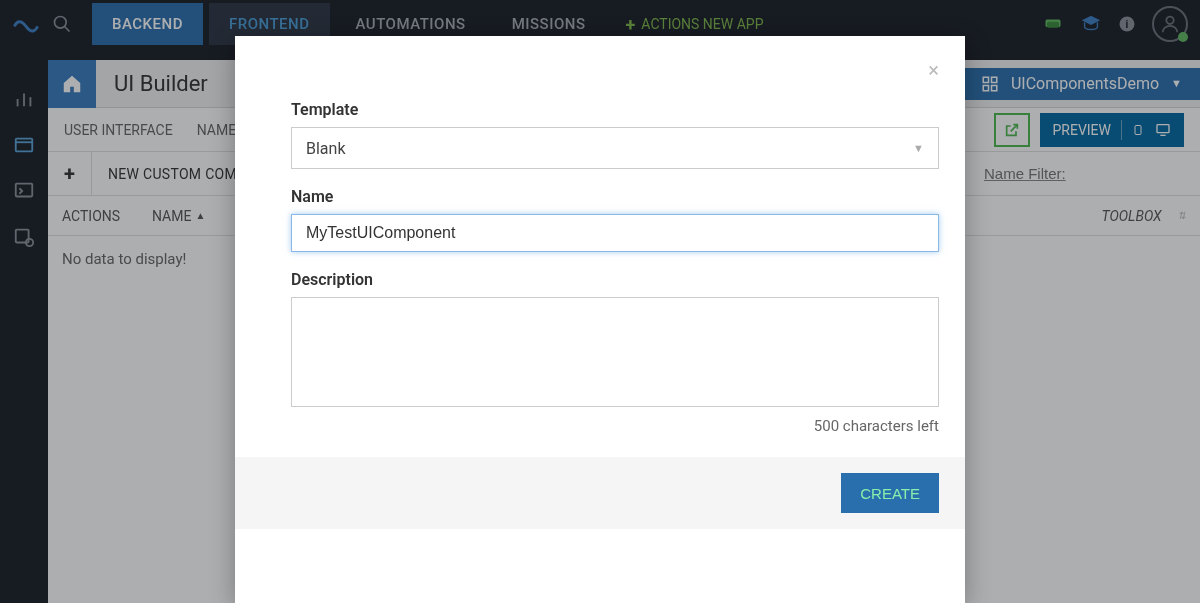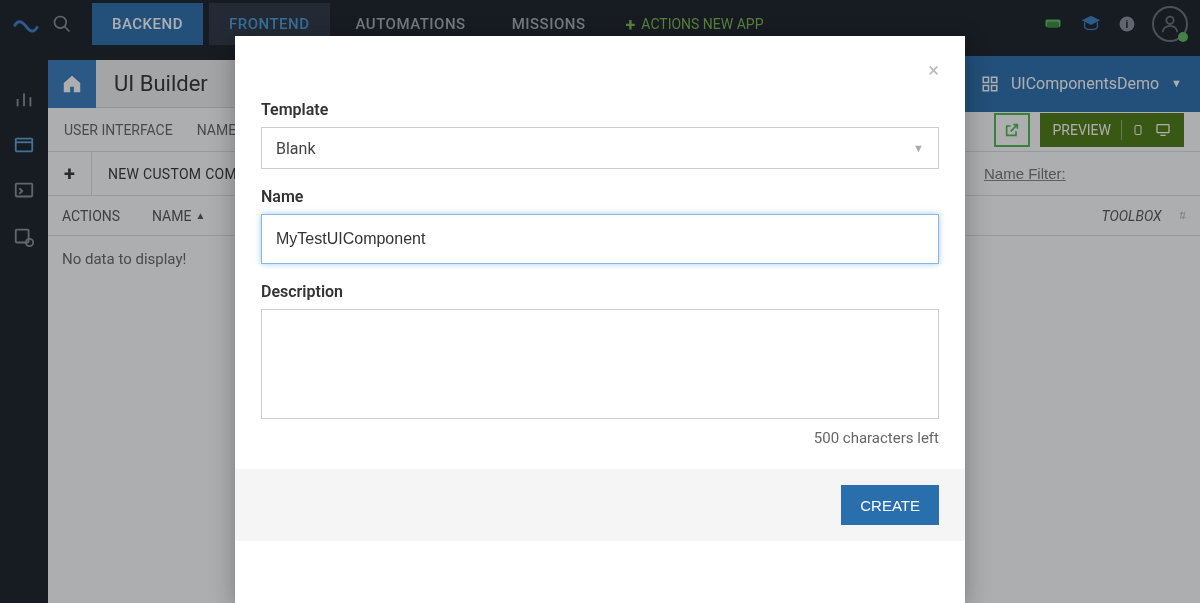--- a/index.html
+++ b/index.html
@@ -118,21 +118,21 @@
   cursor: pointer;
 }
 .page-title {
   font-size: 22px;
   font-weight: 400;
   margin-left: 18px;
   color: #333;
 }
 .app-selector {
   margin-left: auto;
-  height: 56px;
+  height: 32px;
   background: #2a6fad;
   color: #fff;
   padding: 0 18px;
   display: flex; align-items: center; gap: 12px;
   cursor: pointer;
   font-size: 16px;
 }
 
 
 .section-tabs {
@@ -151,21 +151,21 @@
   display: flex; align-items: center; gap: 10px;
 }
 .icon-btn-outlined {
   width: 36px; height: 34px;
   border: 2px solid #4fb84f;
   display: flex; align-items: center; justify-content: center;
   color: #4fb84f;
   cursor: pointer;
 }
 .preview-btn {
-  background: #4d7c0f;
+  background: #0369a1;
   color: #fff;
   height: 34px;
   padding: 0 12px;
   display: flex; align-items: center; gap: 10px;
   font-size: 14px;
   cursor: pointer;
 }
 .preview-btn .sep { width:1px; height:20px; background: rgba(255,255,255,0.4);}
 
 
@@ -244,21 +244,21 @@
 }
 .modal-close {
   margin-left: auto;
   color: #bbb;
   font-size: 20px;
   cursor: pointer;
 }
 .modal-body {
   padding: 8px 26px 18px;
 }
-.form-group { margin-bottom: 18px; }
+.form-group { margin-bottom: 18px; margin-left: 30px; }
 .form-label {
   font-weight: 600;
   font-size: 16px;
   margin-bottom: 8px;
   display: block;
 }
 .select-box {
   border: 1px solid #ccc;
   height: 42px;
   display: flex;
@@ -269,21 +269,21 @@
   position: relative;
   cursor: pointer;
 }
 .select-caret {
   margin-left: auto;
   color: #aaa;
   font-size: 11px;
 }
 .text-input {
   width: 100%;
-  height: 50px;
+  height: 38px;
   border: 1px solid #8ab8e6;
   box-shadow: 0 0 6px rgba(90,163,230,0.55);
   padding: 0 14px;
   font-size: 16px;
   color: #333;
   outline: none;
 }
 .textarea-input {
   width: 100%;
   height: 110px;
@@ -310,21 +310,21 @@
   height: 40px;
   padding: 0 18px;
   font-size: 15px;
   cursor: pointer;
   border: 1px solid #ccc;
   background: #fff;
   display: flex; align-items: center;
 }
 .btn.primary {
   background: #2a6fad;
-  color: #ffffff;
+  color: #86efac;
   border-color: #2a6fad;
 }
 svg { display: block; }
 </style>
 </head>
 <body>
 
 <div class="topbar">
   <div class="logo">
     <svg viewBox="0 0 24 24" width="28" height="28" fill="none" stroke="currentColor" stroke-width="2.5">

